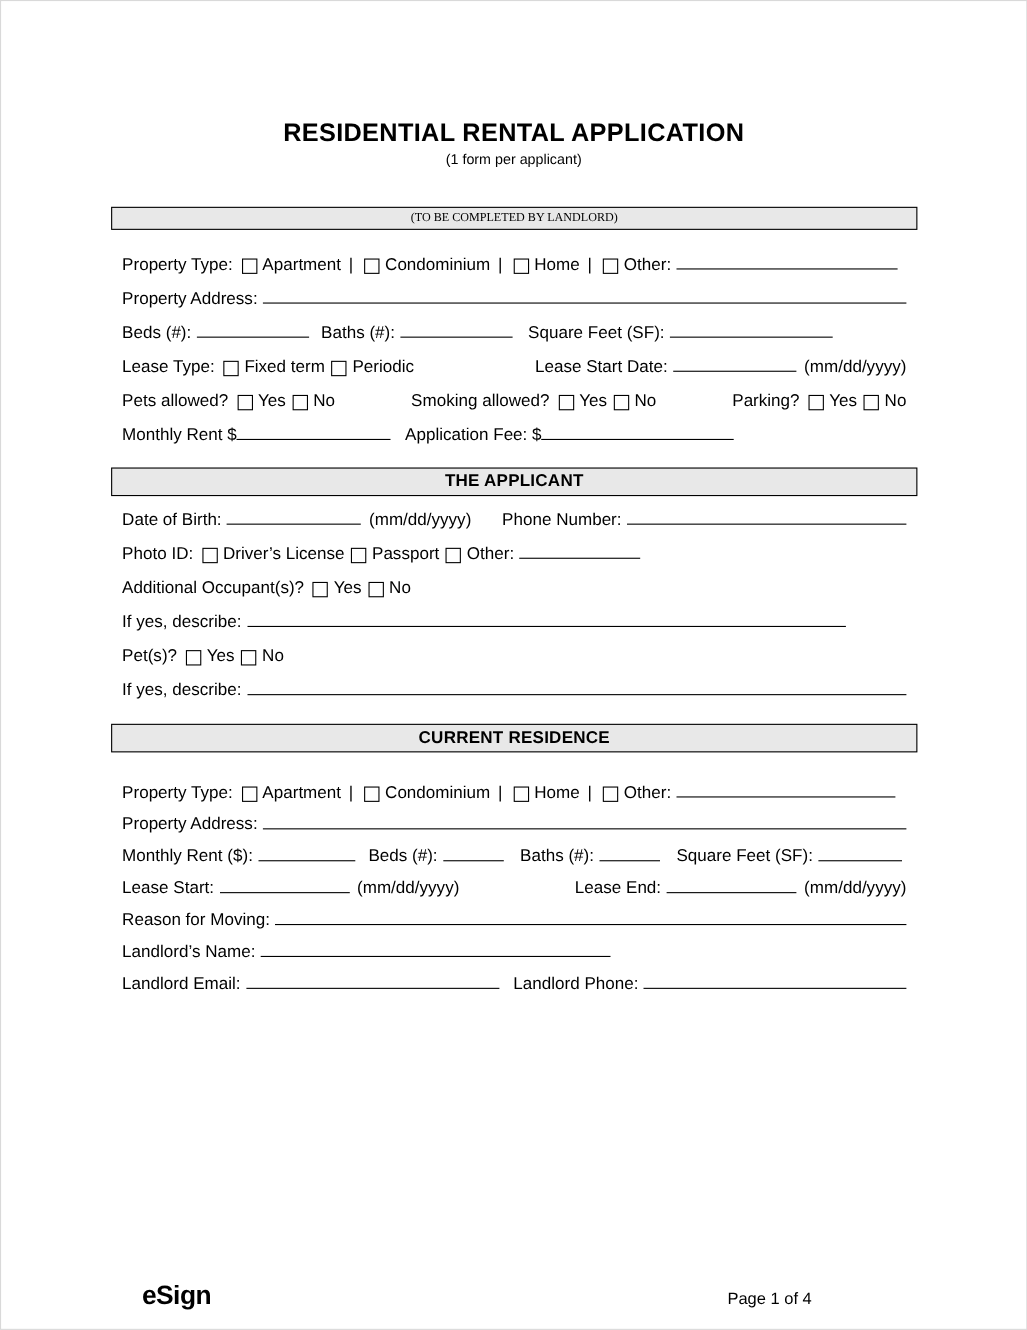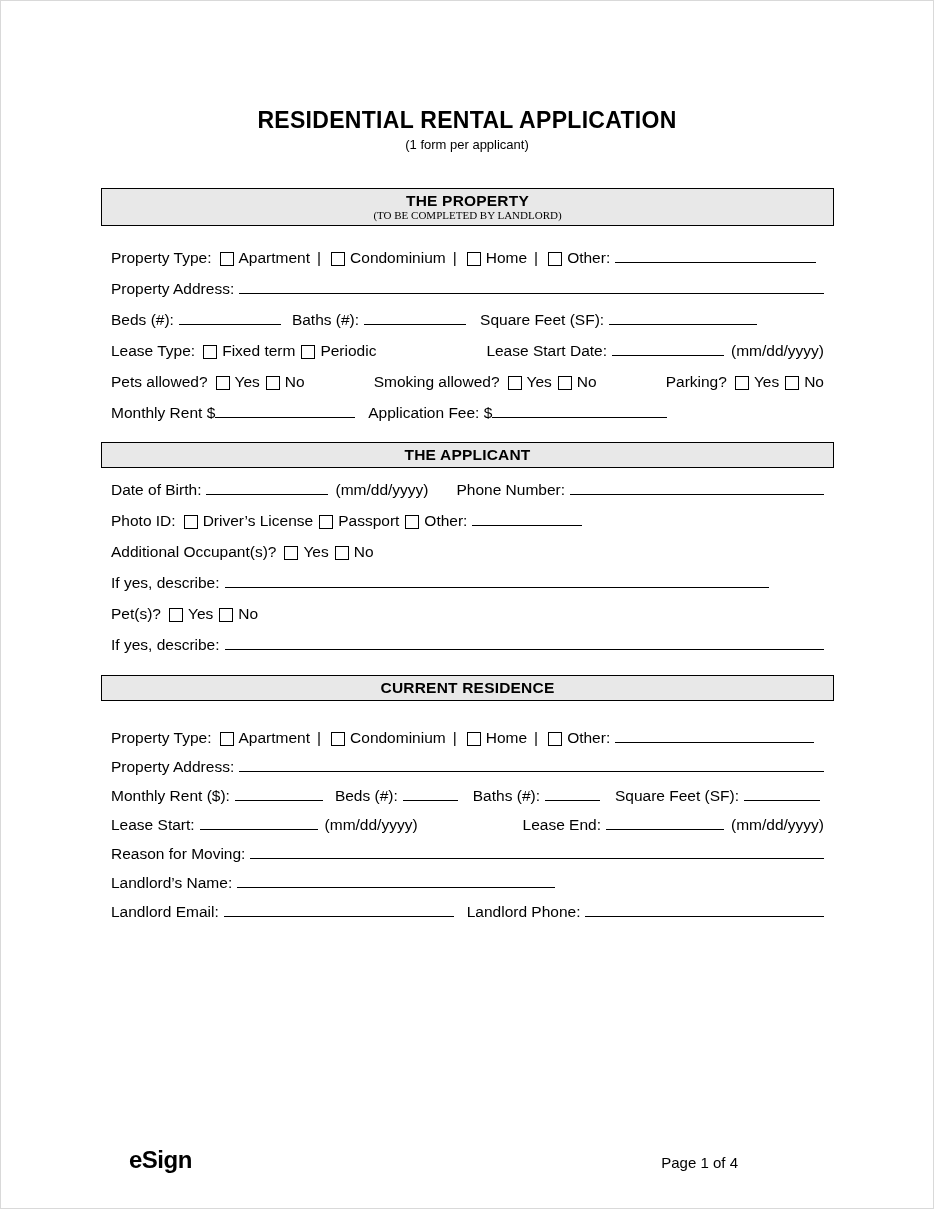--- a/index.html
+++ b/index.html
@@ -87,21 +87,21 @@
   .blank.fill { flex: 1 1 auto; }
   .sep { margin: 0 4px 0 7px; }
   .lbl { flex: 0 0 auto; }
   .push-right { margin-left: auto; }
   .spread { justify-content: space-between; }
   .grp { display: flex; align-items: baseline; }
   .fmt { margin-left: 7px; }
   .footer {
     position: absolute;
     left: 0;
-    bottom: 34px;
+    bottom: 16px;
     width: 856px;
     display: flex;
     align-items: baseline;
     justify-content: space-between;
     padding: 0 119px 0 128px;
   }
   .brand {
     font-size: 24px;
     font-weight: bold;
     letter-spacing: -0.5px;
@@ -112,21 +112,20 @@
 <body>
 
 <div class="page">
 
   <div class="doc-title">RESIDENTIAL RENTAL APPLICATION</div>
   <div class="doc-subtitle">(1 form per applicant)</div>
 
   <div class="sheet">
 
     <div class="section-header sec-property">
-      <div class="sec-title">THE PROPERTY</div>
       <div class="sec-note">(TO BE COMPLETED BY LANDLORD)</div>
     </div>
 
     <div class="section-body">
 
       <div class="row mt-first-p">
         <span class="lbl">Property Type:</span>
         <span class="cb"></span>
         <span class="lbl">Apartment</span>
         <span class="sep">|</span>

